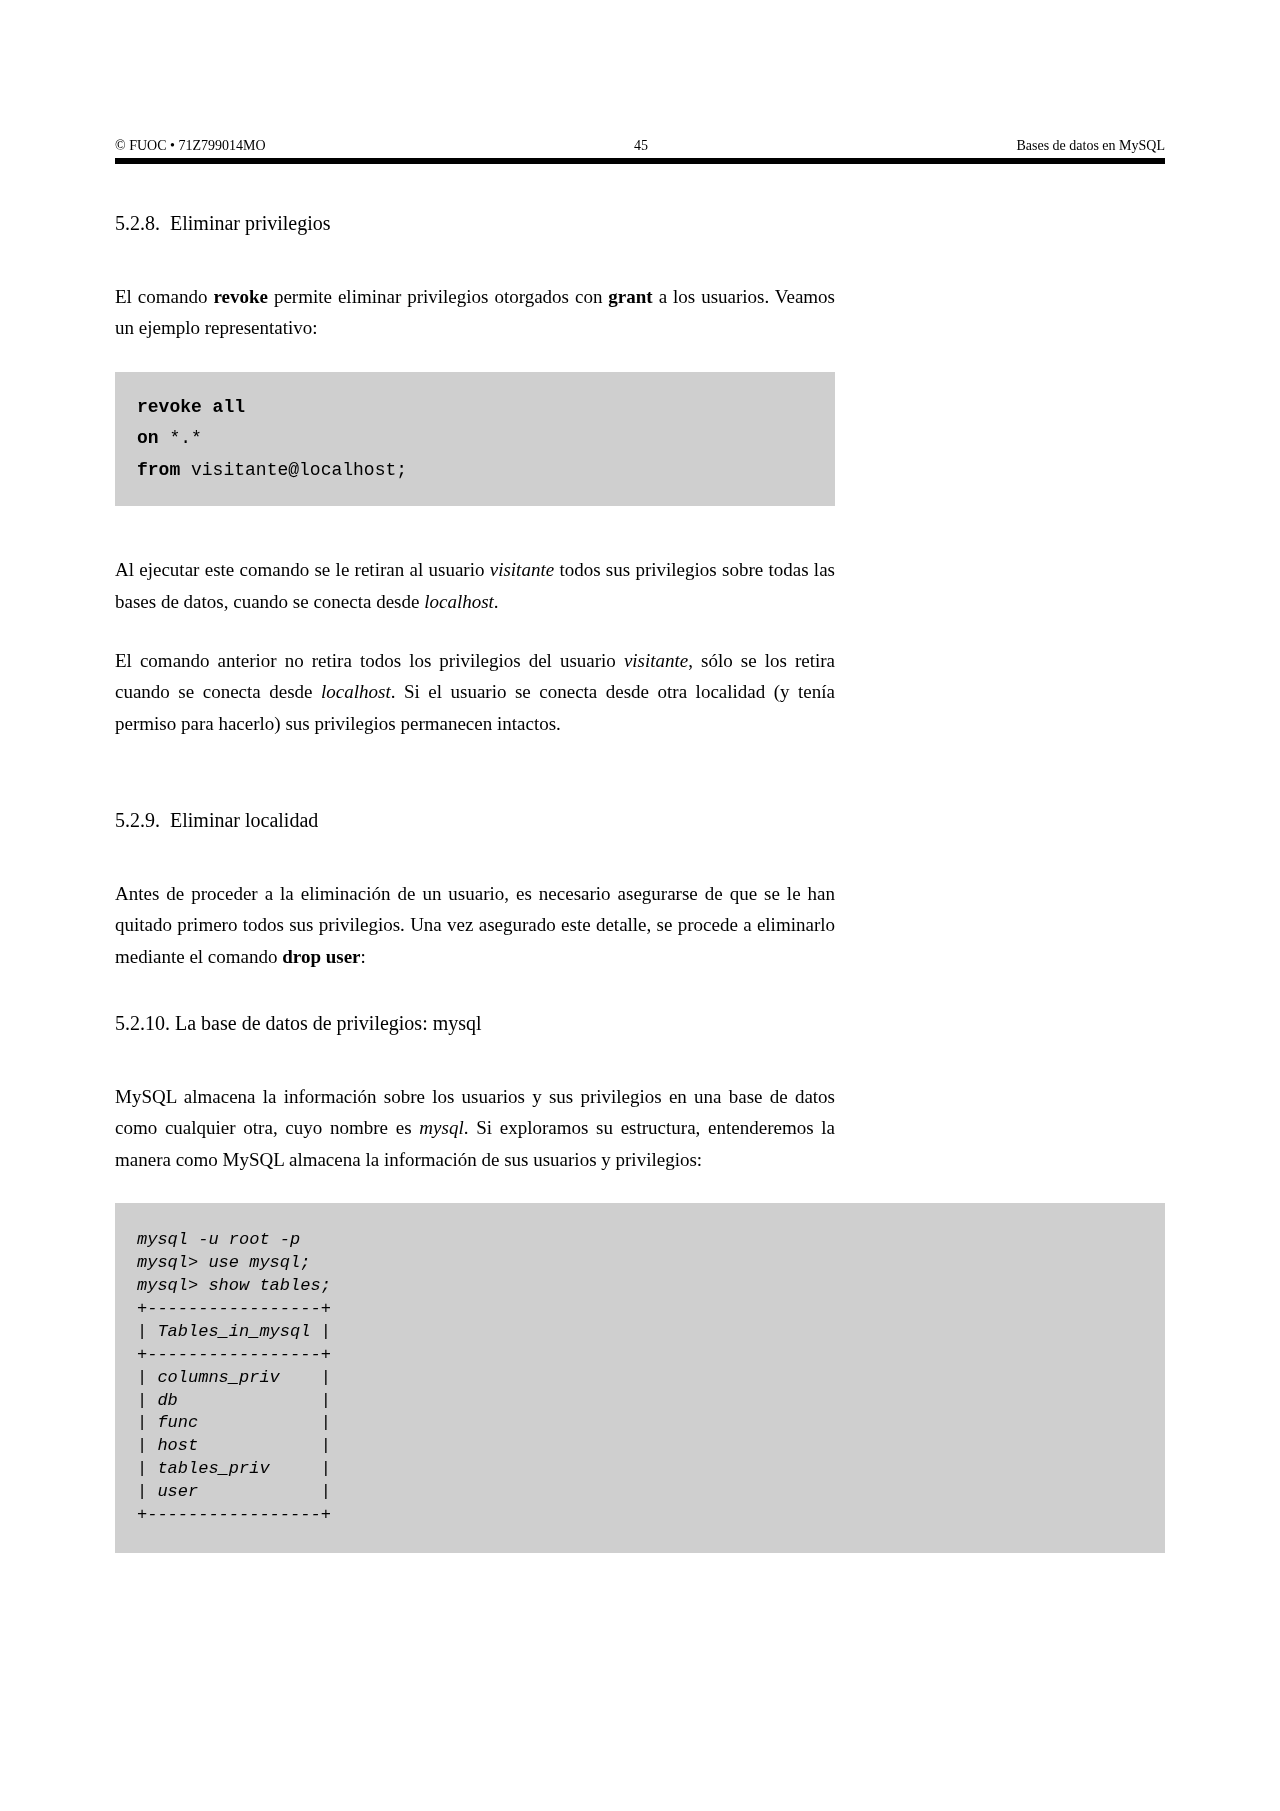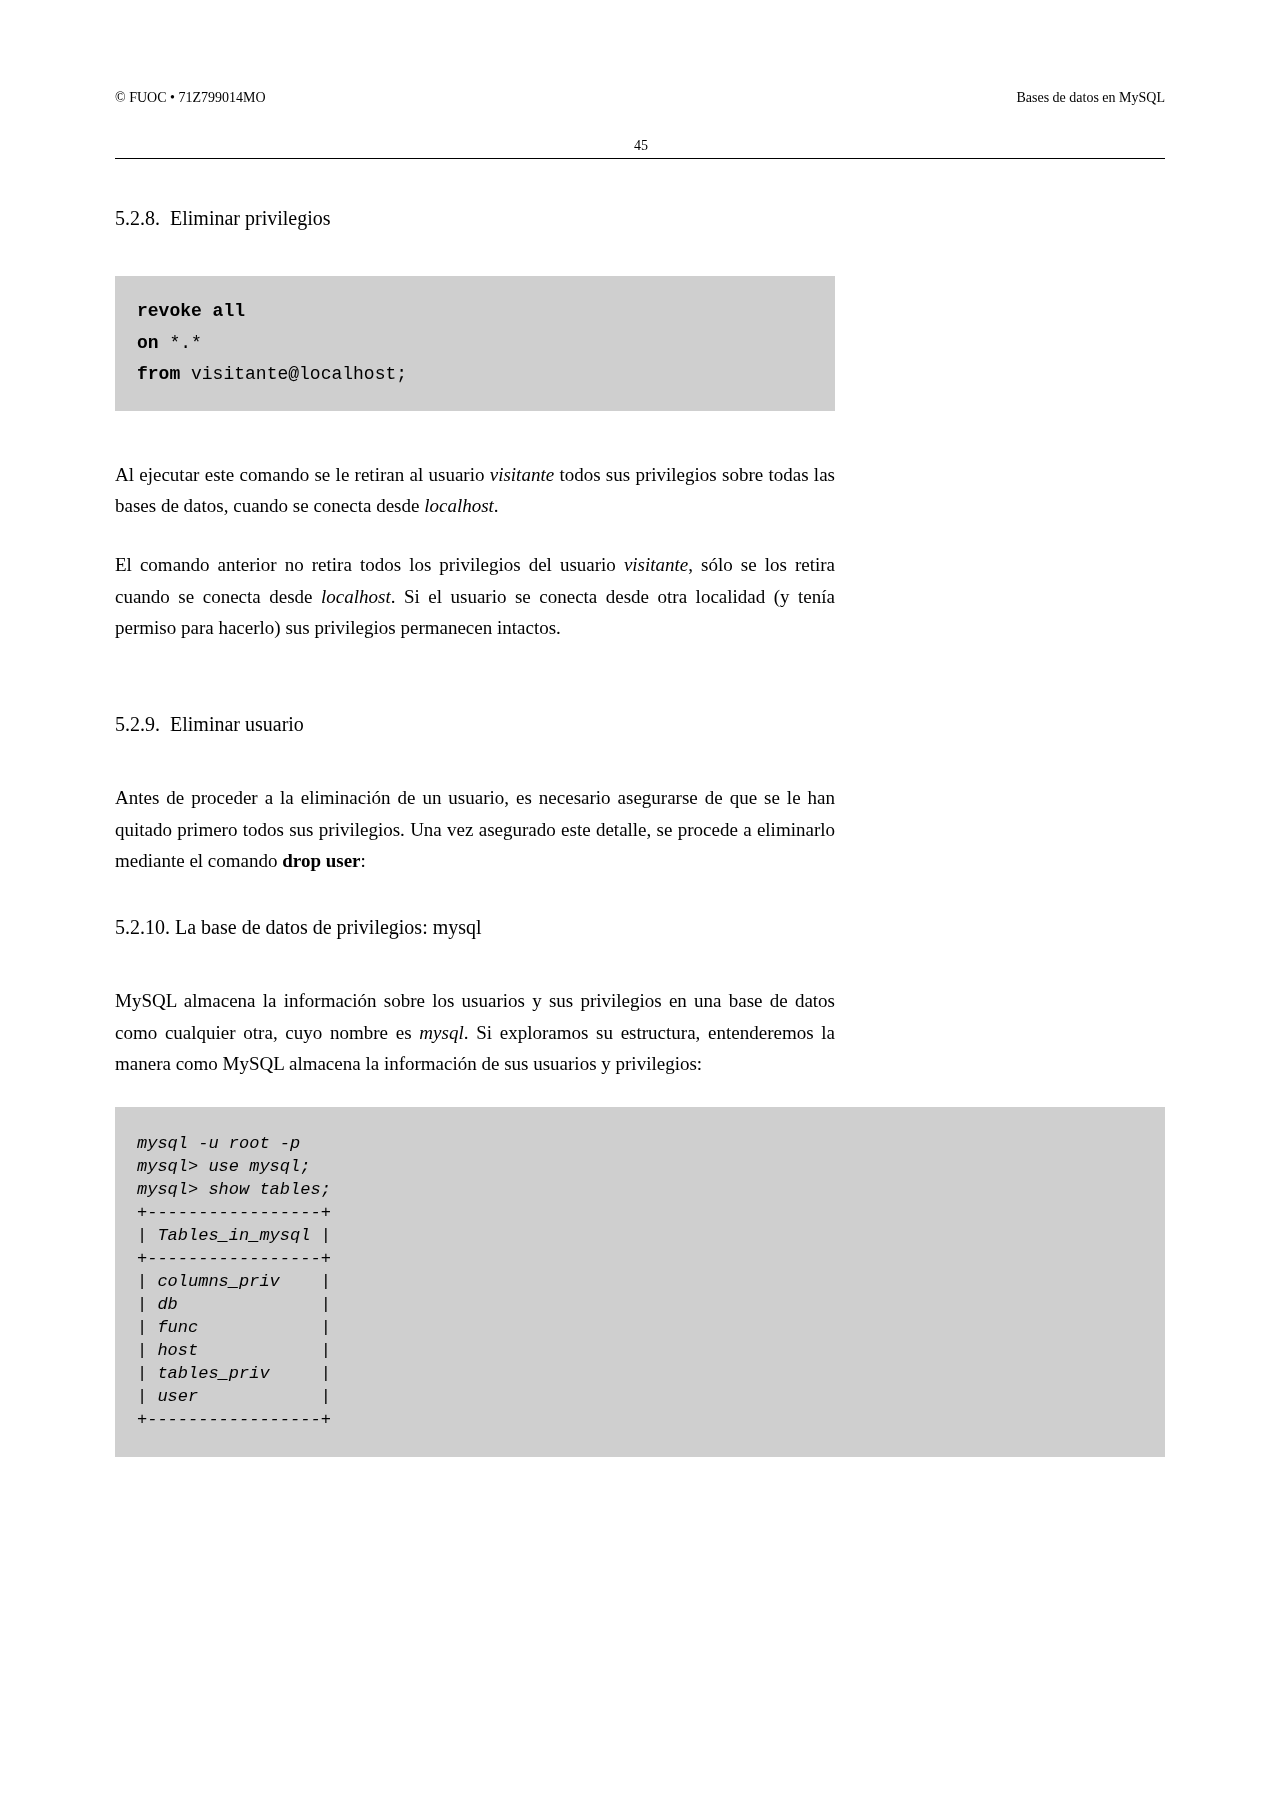--- a/index.html
+++ b/index.html
@@ -12,22 +12,22 @@
       color: #000;
     }
     .page {
       width: 1050px;
       margin: 0 auto;
       position: relative;
     }
     .header-row {
       display: flex;
       justify-content: space-between;
-      align-items: flex-start;
-      border-bottom: 1px solid #000000;
+      align-items: flex-end;
+      border-bottom: 6px solid #000000;
       padding-bottom: 4px;
       margin-bottom: 48px;
       font-size: 14px;
     }
     .header-left { font-size: 14px; }
     .header-center { font-size: 14px; margin-top: 48px; }
     .header-right { font-size: 14px; }
     .content {
       width: 720px;
     }
@@ -81,35 +81,38 @@
     <span class="header-center">45</span>
     <span class="header-right">Bases de datos en MySQL</span>
   </div>
 
   <div class="content">
 
     <div class="section-heading">
       <span>5.2.8.</span>&nbsp;&nbsp;<span>Eliminar privilegios</span>
     </div>
 
+    <p class="paragraph">
+      <span>El comando </span><span class="bold">revoke</span><span> permite eliminar privilegios otorgados con </span><span class="bold">grant</span><span> a los usuarios. Veamos un ejemplo representativo:</span>
+    </p>
 
     <div class="code-block"><span class="bold">revoke all</span>
 <span class="bold">on</span><span> *.*</span>
 <span class="bold">from</span><span> visitante@localhost;</span></div>
 
     <p class="paragraph">
       <span>Al ejecutar este comando se le retiran al usuario </span><span class="italic">visitante</span><span> todos sus privilegios sobre todas las bases de datos, cuando se conecta desde </span><span class="italic">localhost</span><span>.</span>
     </p>
 
     <p class="paragraph">
       <span>El comando anterior no retira todos los privilegios del usuario </span><span class="italic">visitante</span><span>, sólo se los retira cuando se conecta desde </span><span class="italic">localhost</span><span>. Si el usuario se conecta desde otra localidad (y tenía permiso para hacerlo) sus privilegios permanecen intactos.</span>
     </p>
 
     <div class="section-heading section-gap">
-      <span>5.2.9.</span>&nbsp;&nbsp;<span>Eliminar usuario</span>
+      <span>5.2.9.</span>&nbsp;&nbsp;<span>Eliminar localidad</span>
     </div>
 
     <p class="paragraph" style="margin-top:28px;">
       <span>Antes de proceder a la eliminación de un usuario, es necesario asegurarse de que se le han quitado primero todos sus privilegios. Una vez asegurado este detalle, se procede a eliminarlo mediante el comando </span><span class="bold">drop user</span><span>:</span>
     </p>
 
 
     <div class="section-heading section-gap-mid">
       <span>5.2.10.</span>&nbsp;<span>La base de datos de privilegios: mysql</span>
     </div>

